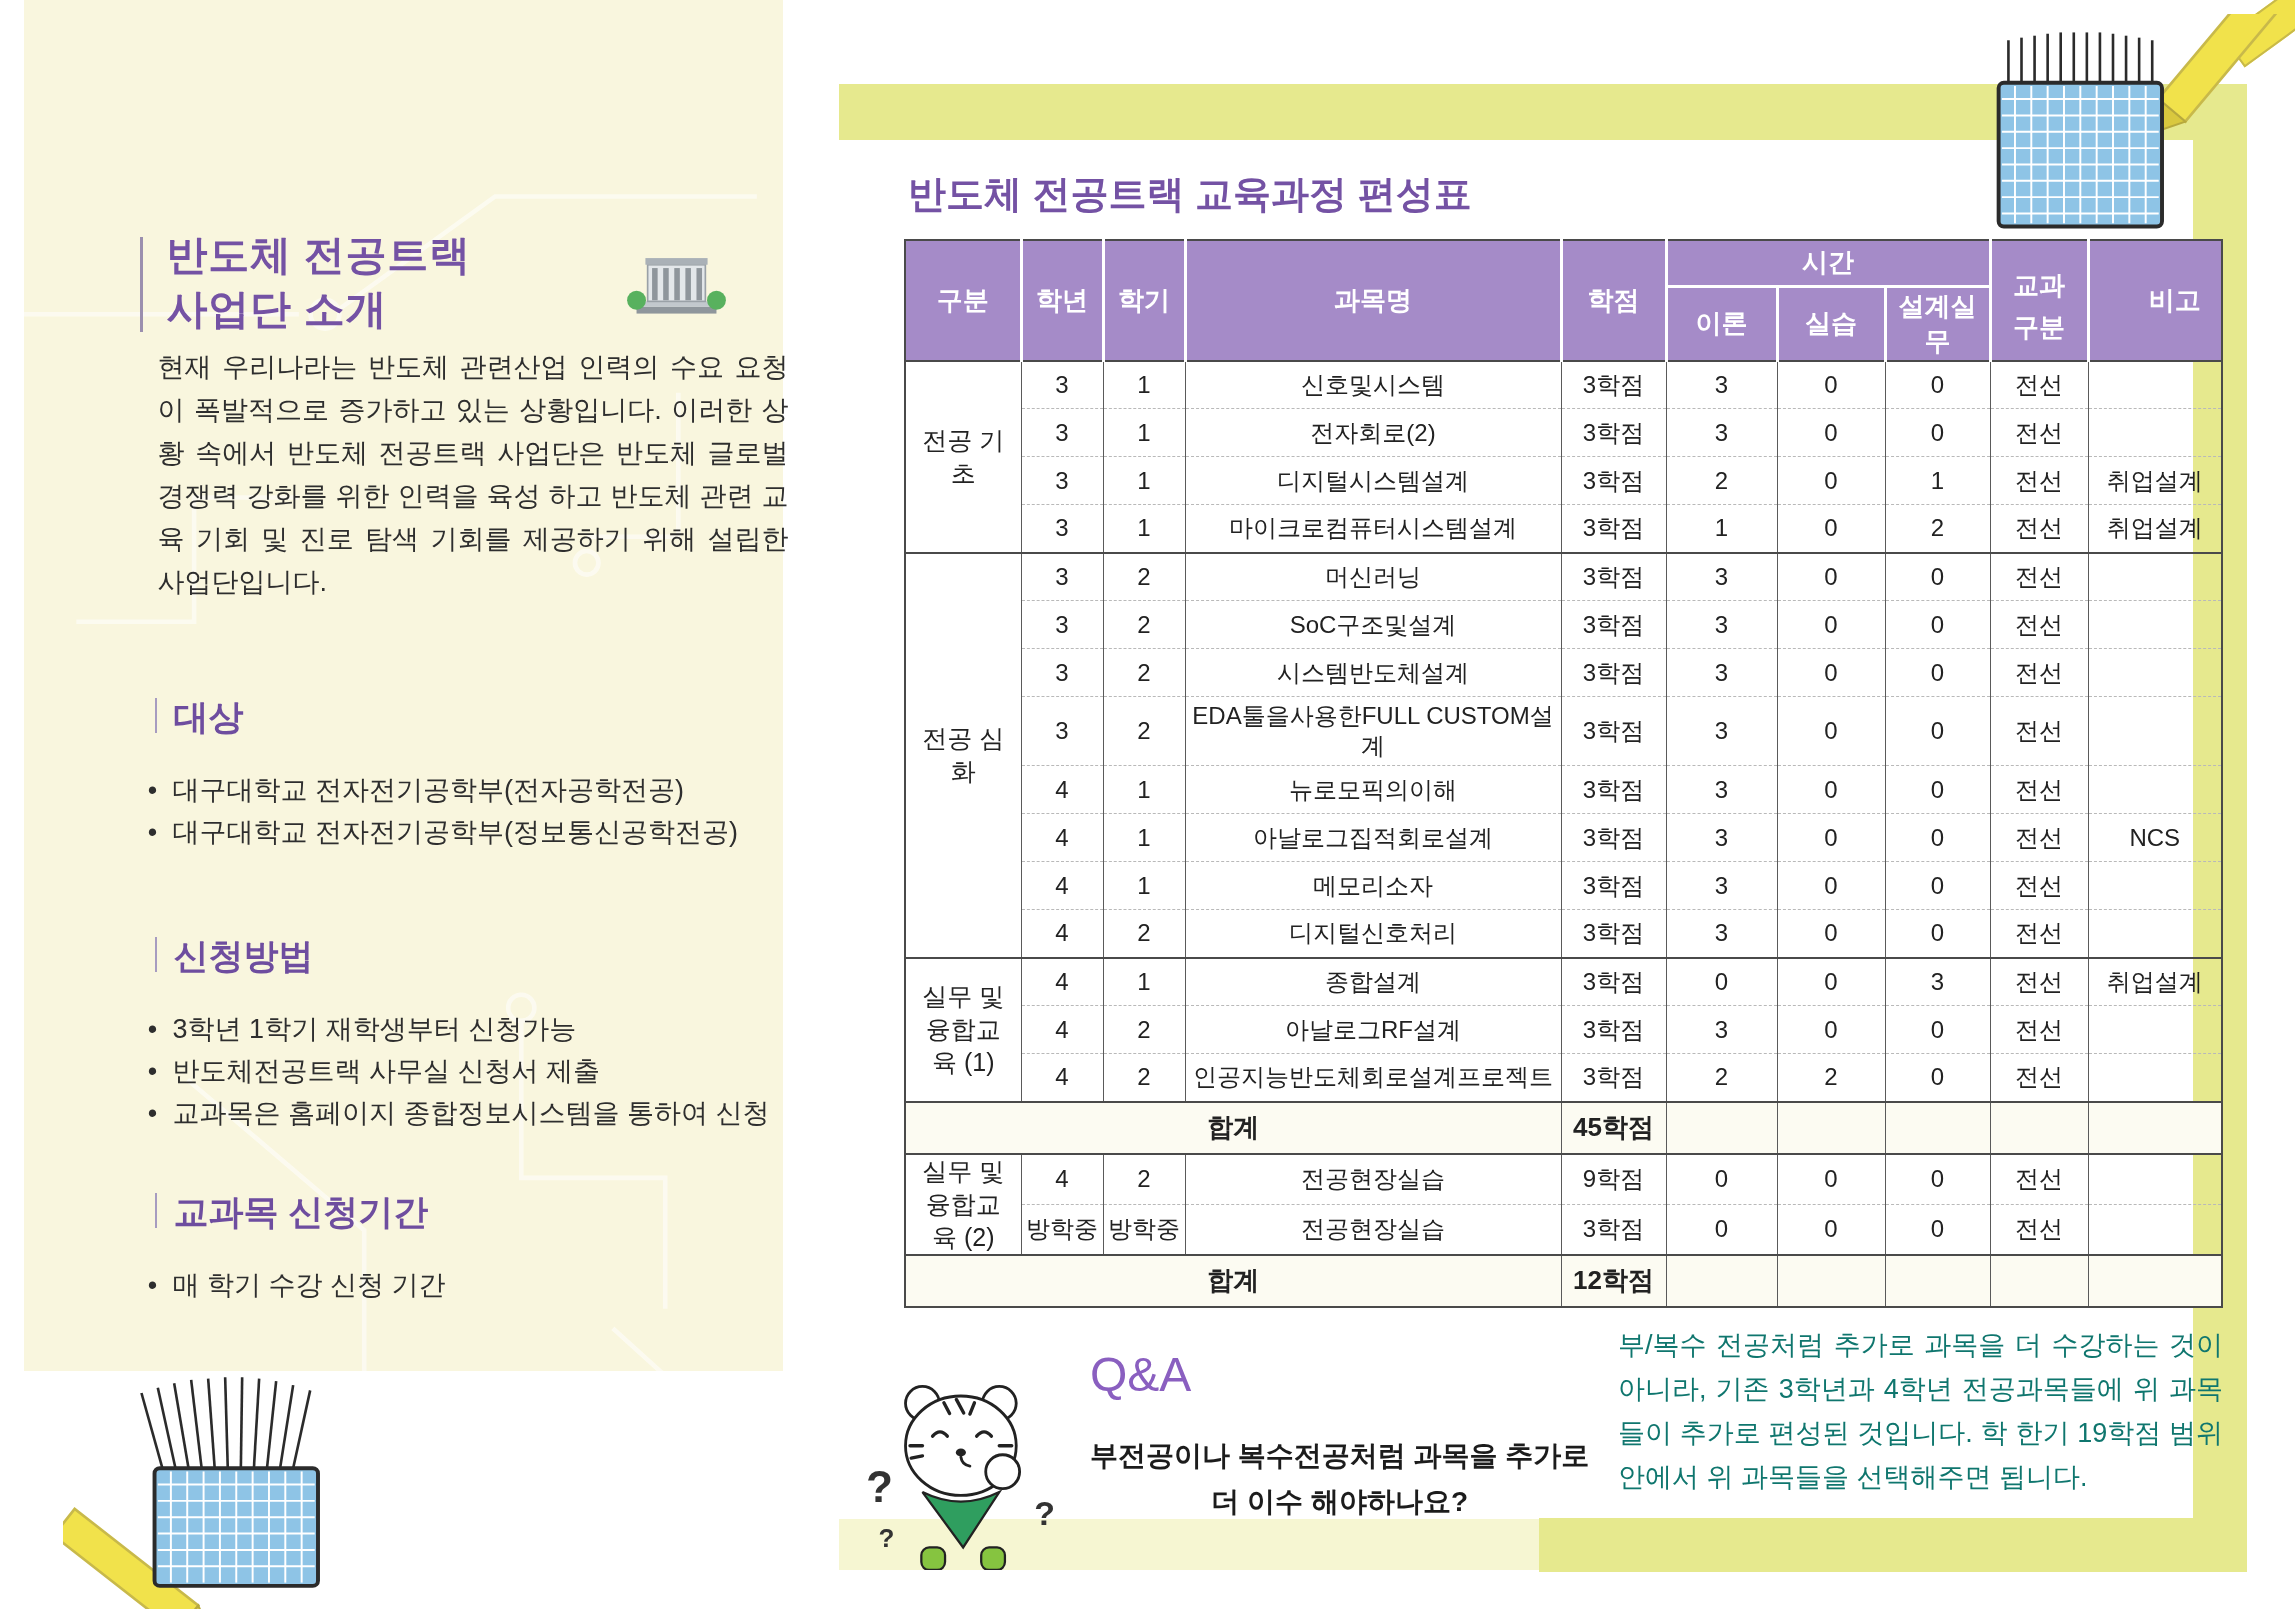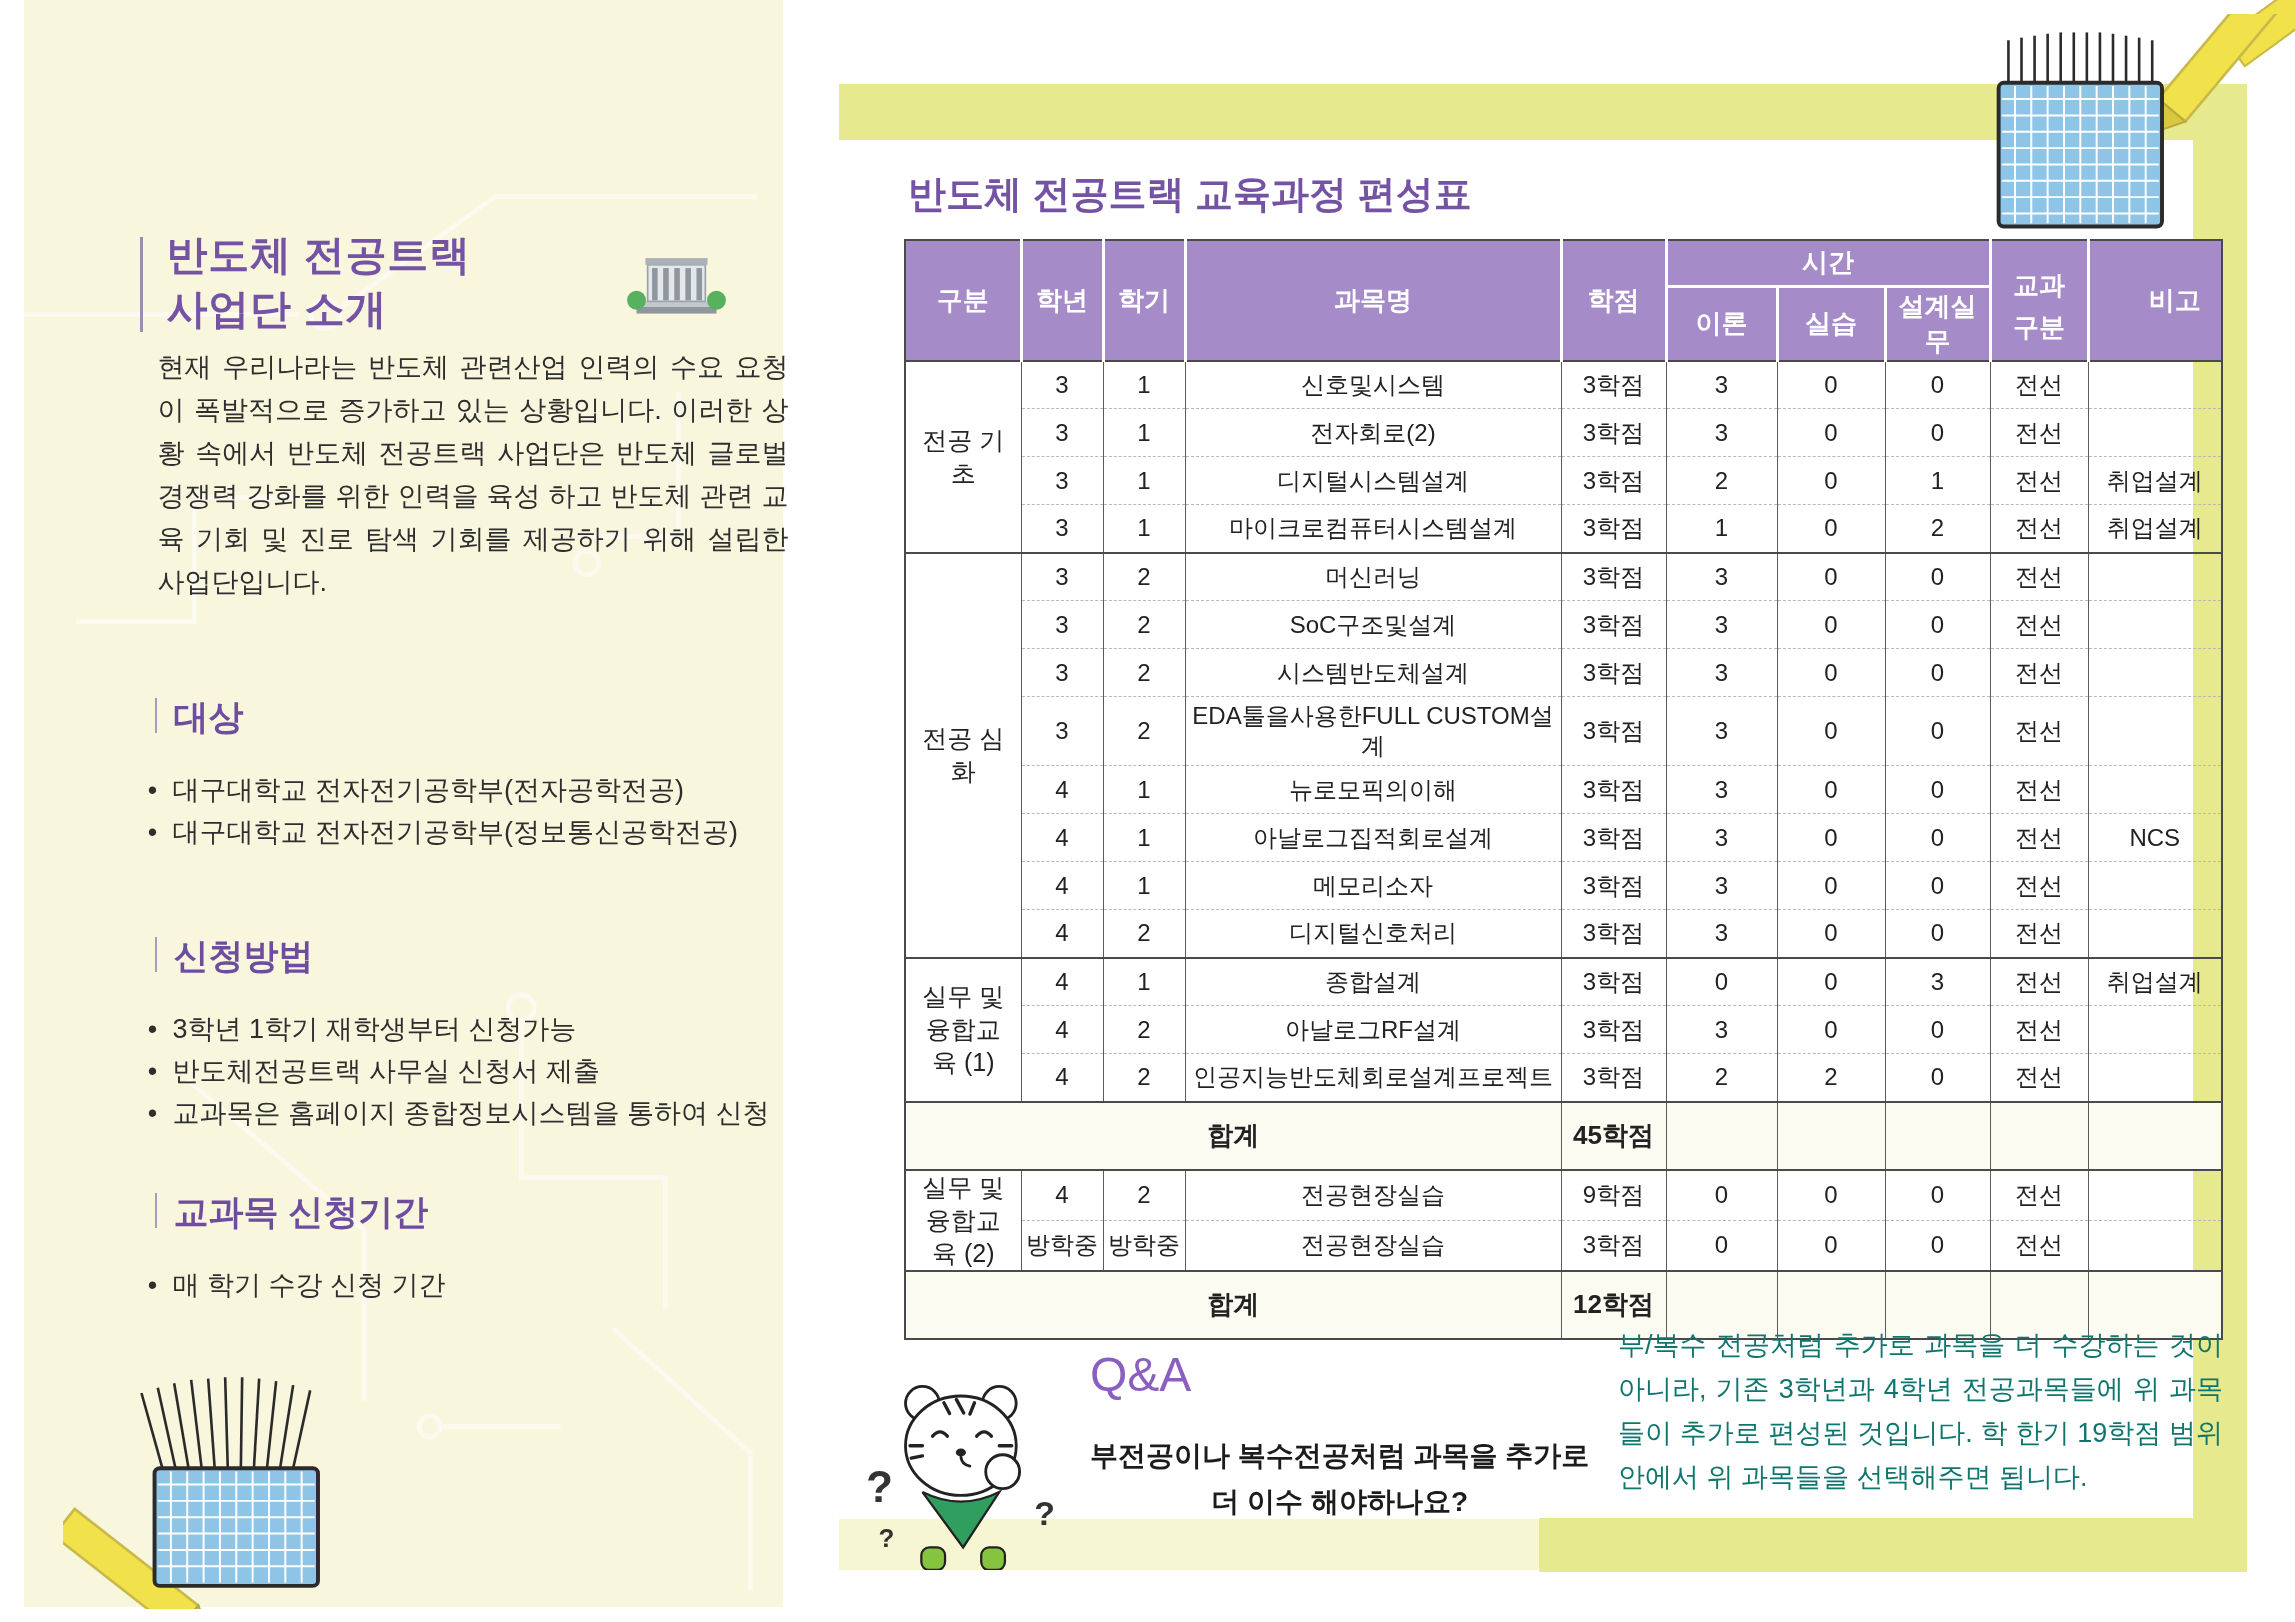--- a/index.html
+++ b/index.html
@@ -1,20 +1,20 @@
 <!DOCTYPE html>
 <html style="font-size:10.5px"><head>
 <meta charset="utf-8">
 <style>
   html,body{margin:0;padding:0;background:#ffffff;}
   .page{position:relative;width:2295px;height:1623px;background:#ffffff;overflow:hidden;
         font-family:"Liberation Sans","DejaVu Sans",sans-serif;color:#2e2e2e;}
 
   
-  .left-panel{position:absolute;left:23.6px;top:0;width:759px;height:1607px;background:#f9f6de;}
+  .left-panel{position:absolute;left:23.6px;top:0;width:759px;height:1371px;background:#f9f6de;}
   .circuit{position:absolute;left:0;top:0;}
   .lp-titlebar{position:absolute;left:116px;top:237px;width:3.9px;height:95px;background:#9b8fae;}
   .lp-title{position:absolute;left:143px;top:228px;margin:0;font-size:41px;line-height:54px;
             font-weight:700;color:#7452a4;letter-spacing:0.7px;}
   .lp-title span{display:block;}
   .lp-intro{position:absolute;left:134px;top:346px;width:631px;margin:0;font-size:27px;
             line-height:43px;text-align:justify;color:#2e2e2e;}
   .lp-section{position:absolute;left:119px;}
   .lp-heading{position:relative;margin:12px;padding-left:19px;font-size:35px;font-weight:700;color:#6e4d9f;}
   .lp-heading::before{content:"";position:absolute;left:0;top:3.9px;width:2.6px;height:35px;background:#a79cc0;}
@@ -50,21 +50,21 @@
   .tbl tr.h2{height:55px;}
   .tbl td{border-right:1.3px solid #5a5a5a;text-align:center;vertical-align:middle;
           font-size:24px;color:#222;padding:0 3.9px;}
   .tbl td.last{border-right:none;}
   .tbl tbody tr{height:48px;}
   .tbl tbody tr.tall{height:69px;}
   .tbl tr.rsep > td{border-top:1.3px dashed #b9b9b9;}
   .tbl tr.gstart > td{border-top:2px solid #4a4a4a;}
   .tbl td.group-cell{font-size:25px;line-height:33px;padding:0 10.5px;}
   .tbl td.subj{line-height:30px;margin-top:8px;}
-  .tbl tr.total-row{height:68px;}
+  .tbl tr.total-row{height:52px;}
   .tbl tr.total-row > td{border-top:2px solid #4a4a4a;border-bottom:2px solid #4a4a4a;
                          background:#fcfbf2;font-weight:700;font-size:26px;}
 
   
   .qa-heading{position:absolute;left:1090px;top:1347px;margin:0;font-size:48px;font-weight:400;color:#8a5fc0;}
   .qa-question{position:absolute;left:1090px;top:1433px;margin:0;font-size:28px;line-height:46px;
                font-weight:700;color:#1c1c1c;}
   .qa-question span{display:block;text-align:center;}
   .qa-answer{position:absolute;left:1618px;top:1323px;width:605px;}
   .qa-answer-bold{margin:0;font-size:27.5px;line-height:44px;font-weight:700;color:#1c1c1c;}

